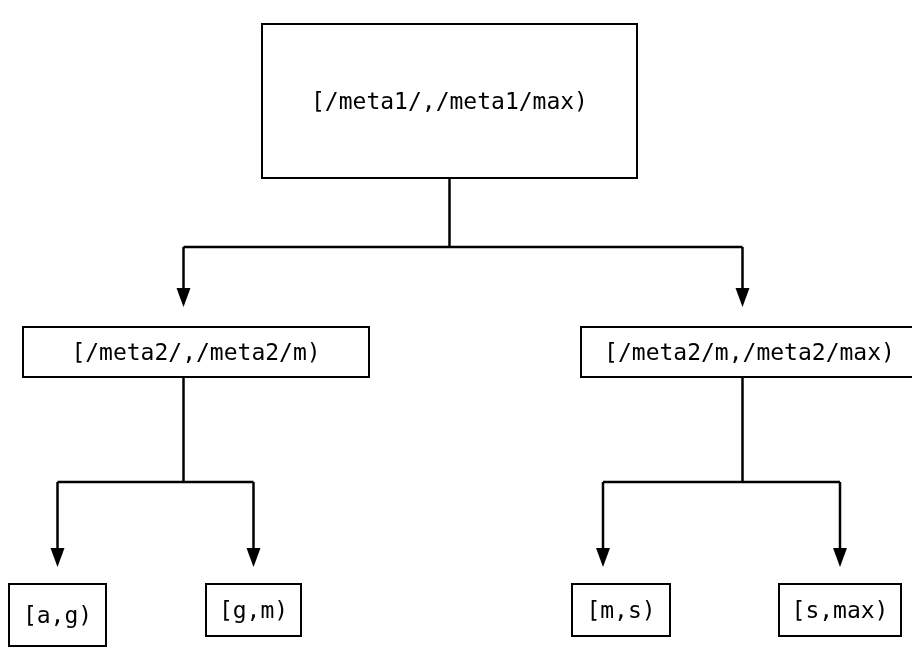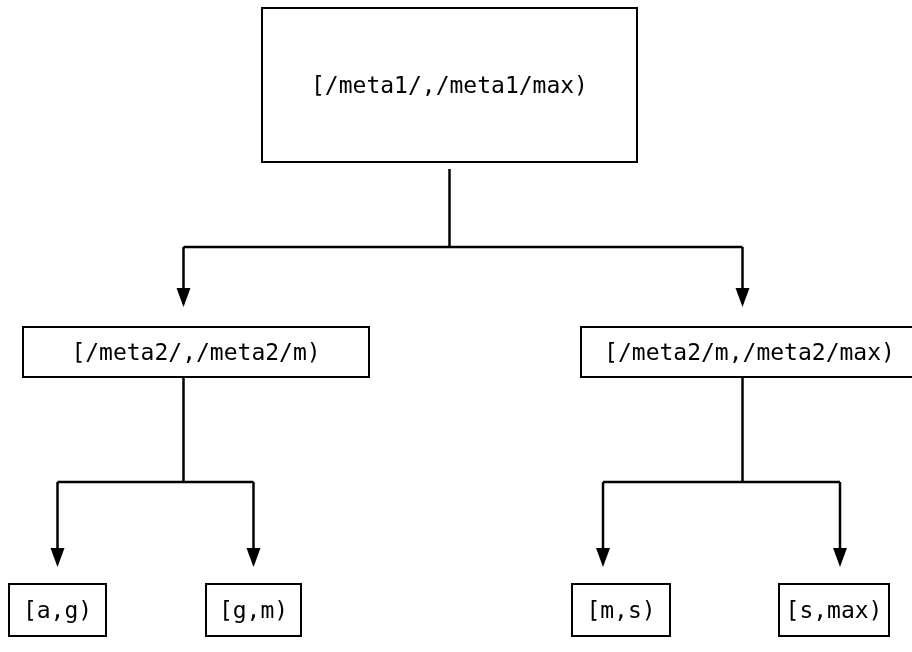--- a/index.html
+++ b/index.html
@@ -36,27 +36,27 @@
     box-sizing: border-box;
     border: 2.5px solid #000000;
     background: #ffffff;
     display: flex;
     align-items: center;
     justify-content: center;
     font-size: 23px;
     color: #000000;
     white-space: pre;
   }
-  .node-root   { left: 261px; top: 7px;  width: 377px; height: 156px; }
+  .node-root   { left: 261px; top: 23px;  width: 377px; height: 156px; }
   .node-mid-l  { left: 22px;  top: 326px; width: 348px; height: 52px; }
   .node-mid-r  { left: 580px; top: 326px; width: 339px; height: 52px; }
-  .node-leaf-a { left: 8px;   top: 583px; width: 99px;  height: 54px; }
+  .node-leaf-a { left: 8px;   top: 583px; width: 99px;  height: 64px; }
   .node-leaf-b { left: 205px; top: 583px; width: 97px;  height: 54px; }
   .node-leaf-c { left: 571px; top: 583px; width: 100px; height: 54px; }
-  .node-leaf-d { left: 778px; top: 583px; width: 112px; height: 54px; }
+  .node-leaf-d { left: 778px; top: 583px; width: 124px; height: 54px; }
 </style>
 </head>
 <body>
 
 <div class="canvas">
 
   <svg class="edges" viewBox="0 0 912 652">
 
     <path d="M449.5 169 L449.5 247"></path>
     <path d="M183.5 247 L742.5 247"></path>

